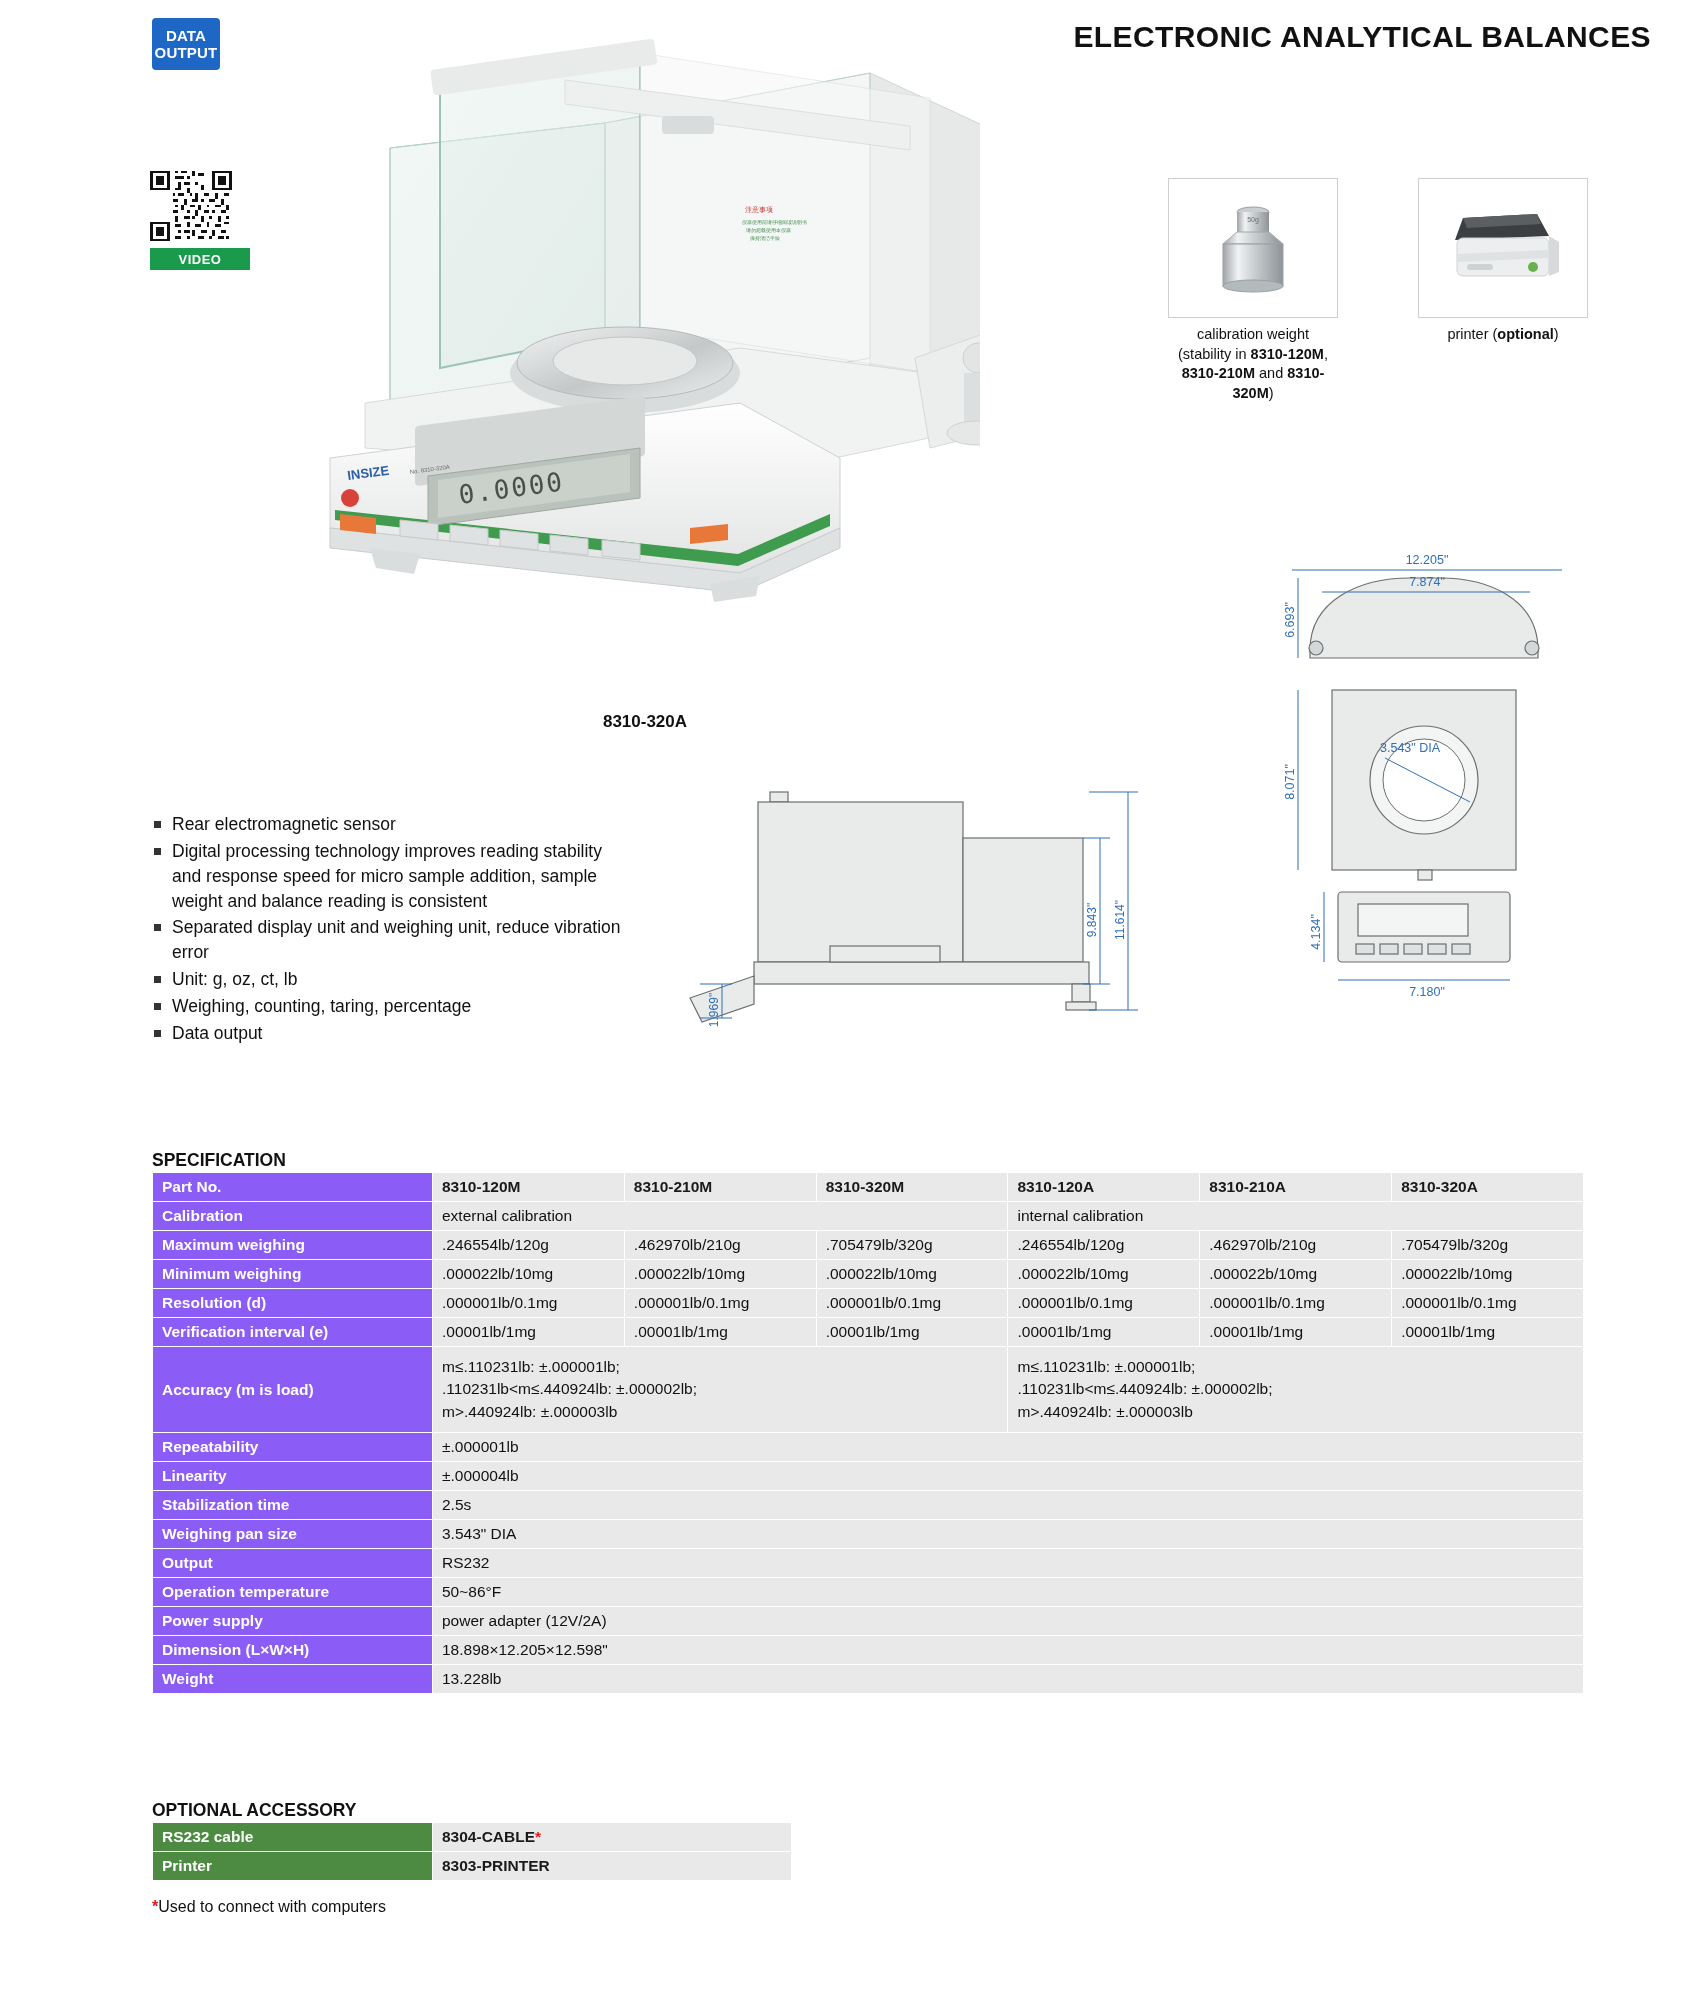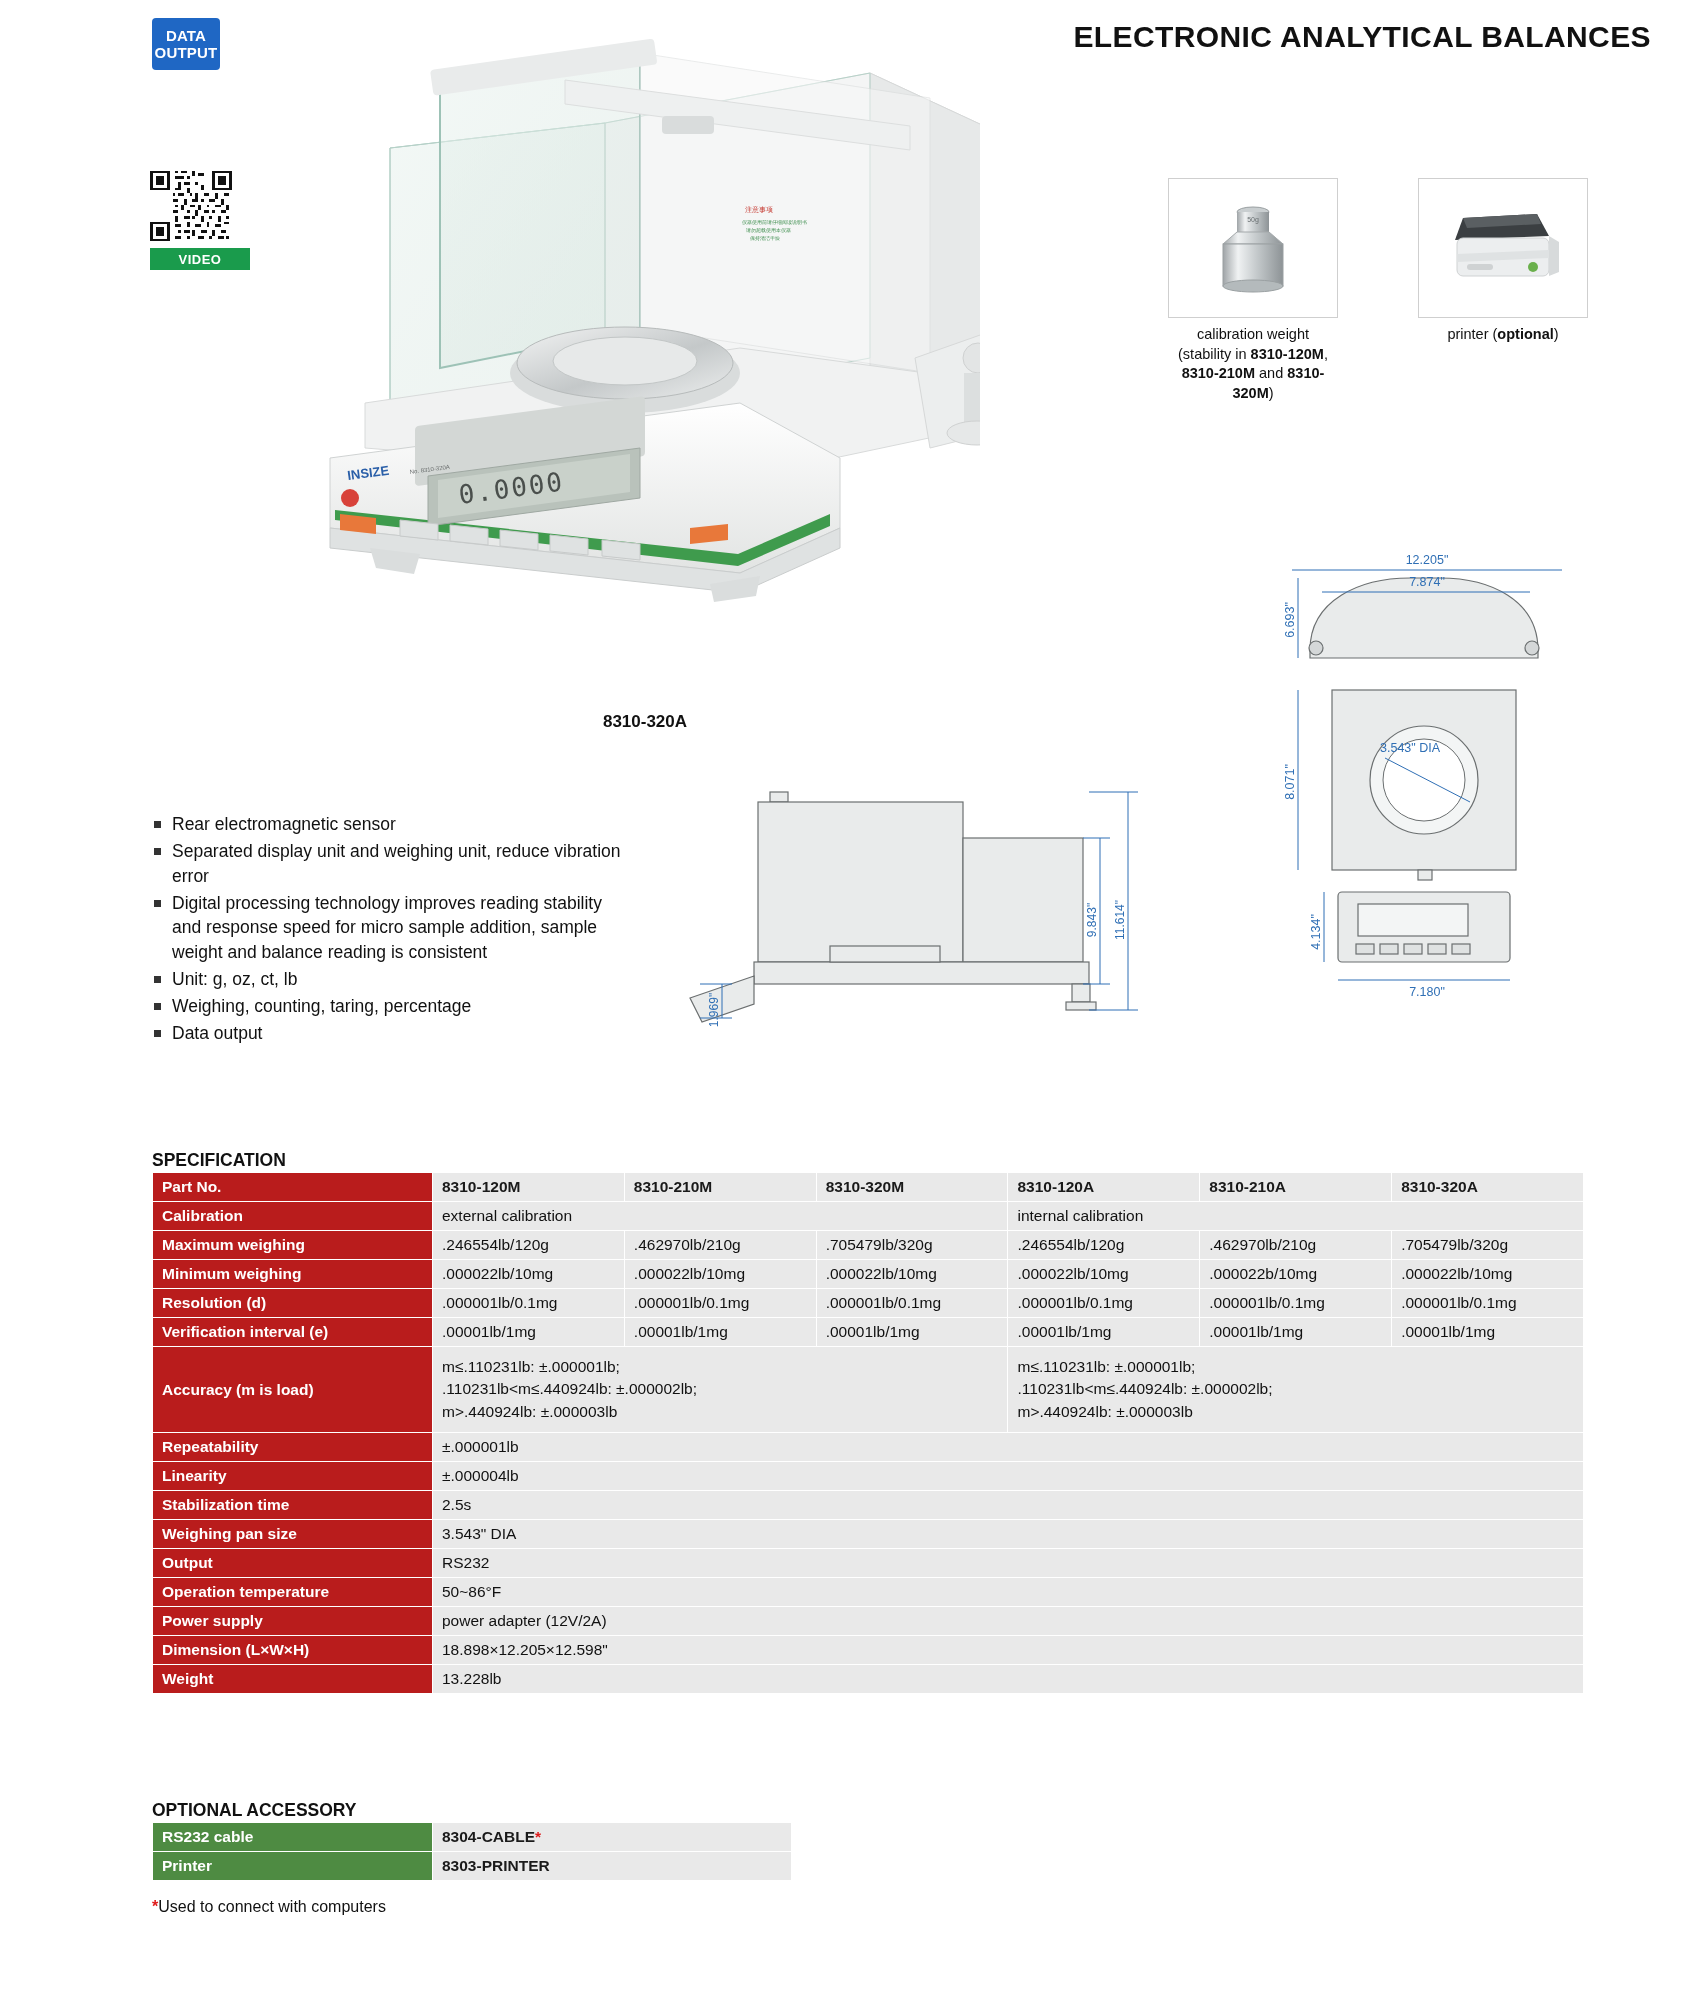--- a/index.html
+++ b/index.html
@@ -84,21 +84,21 @@
   .spec-table {
     position: absolute; left: 152px; top: 1172px; width: 1432px;
     border-collapse: collapse; font-size: 15.5px;
   }
   .spec-table td, .spec-table th {
     border: 1px solid #ffffff;
     padding: 5px 9px;
     vertical-align: middle;
   }
   .spec-table .rowhdr {
-    background: #b91c1c; color:#fff; font-weight: bold; width: 280px;
+    background: #8b5cf6; color:#fff; font-weight: bold; width: 280px;
     border-bottom: 1px solid #fff;
   }
   .spec-table .val { background: #e9e9e9; color:#111; }
   .spec-table .hdrcell { background:#e9e9e9; font-weight:bold; }
   .spec-table td.acc-cell { line-height: 1.45; padding: 9px 9px; }
 
   
   #opt-label { left: 152px; top: 1800px; }
   .opt-table {
     position: absolute; left: 152px; top: 1822px; width: 640px;
@@ -330,22 +330,22 @@
       </svg>
     </div>
     <div class="acc-cap">
       <span>printer (</span><b>optional</b><span>)</span>
     </div>
   </div>
 
   <div class="features">
     <ul>
       <li>Rear electromagnetic sensor</li>
+      <li>Digital processing technology improves reading stability and response speed for micro sample addition, sample weight and balance reading is consistent</li>
       <li>Separated display unit and weighing unit, reduce vibration error</li>
-      <li>Digital processing technology improves reading stability and response speed for micro sample addition, sample weight and balance reading is consistent</li>
       <li>Unit: g, oz, ct, lb</li>
       <li>Weighing, counting, taring, percentage</li>
       <li>Data output</li>
     </ul>
   </div>
 
   <svg class="drawing-side" viewBox="0 0 570 330">
     <g fill="#e9ebeb" stroke="#6b6f70" stroke-width="1.2">
       <rect x="90" y="32" width="18" height="10"></rect>
       <rect x="78" y="42" width="205" height="160"></rect>

